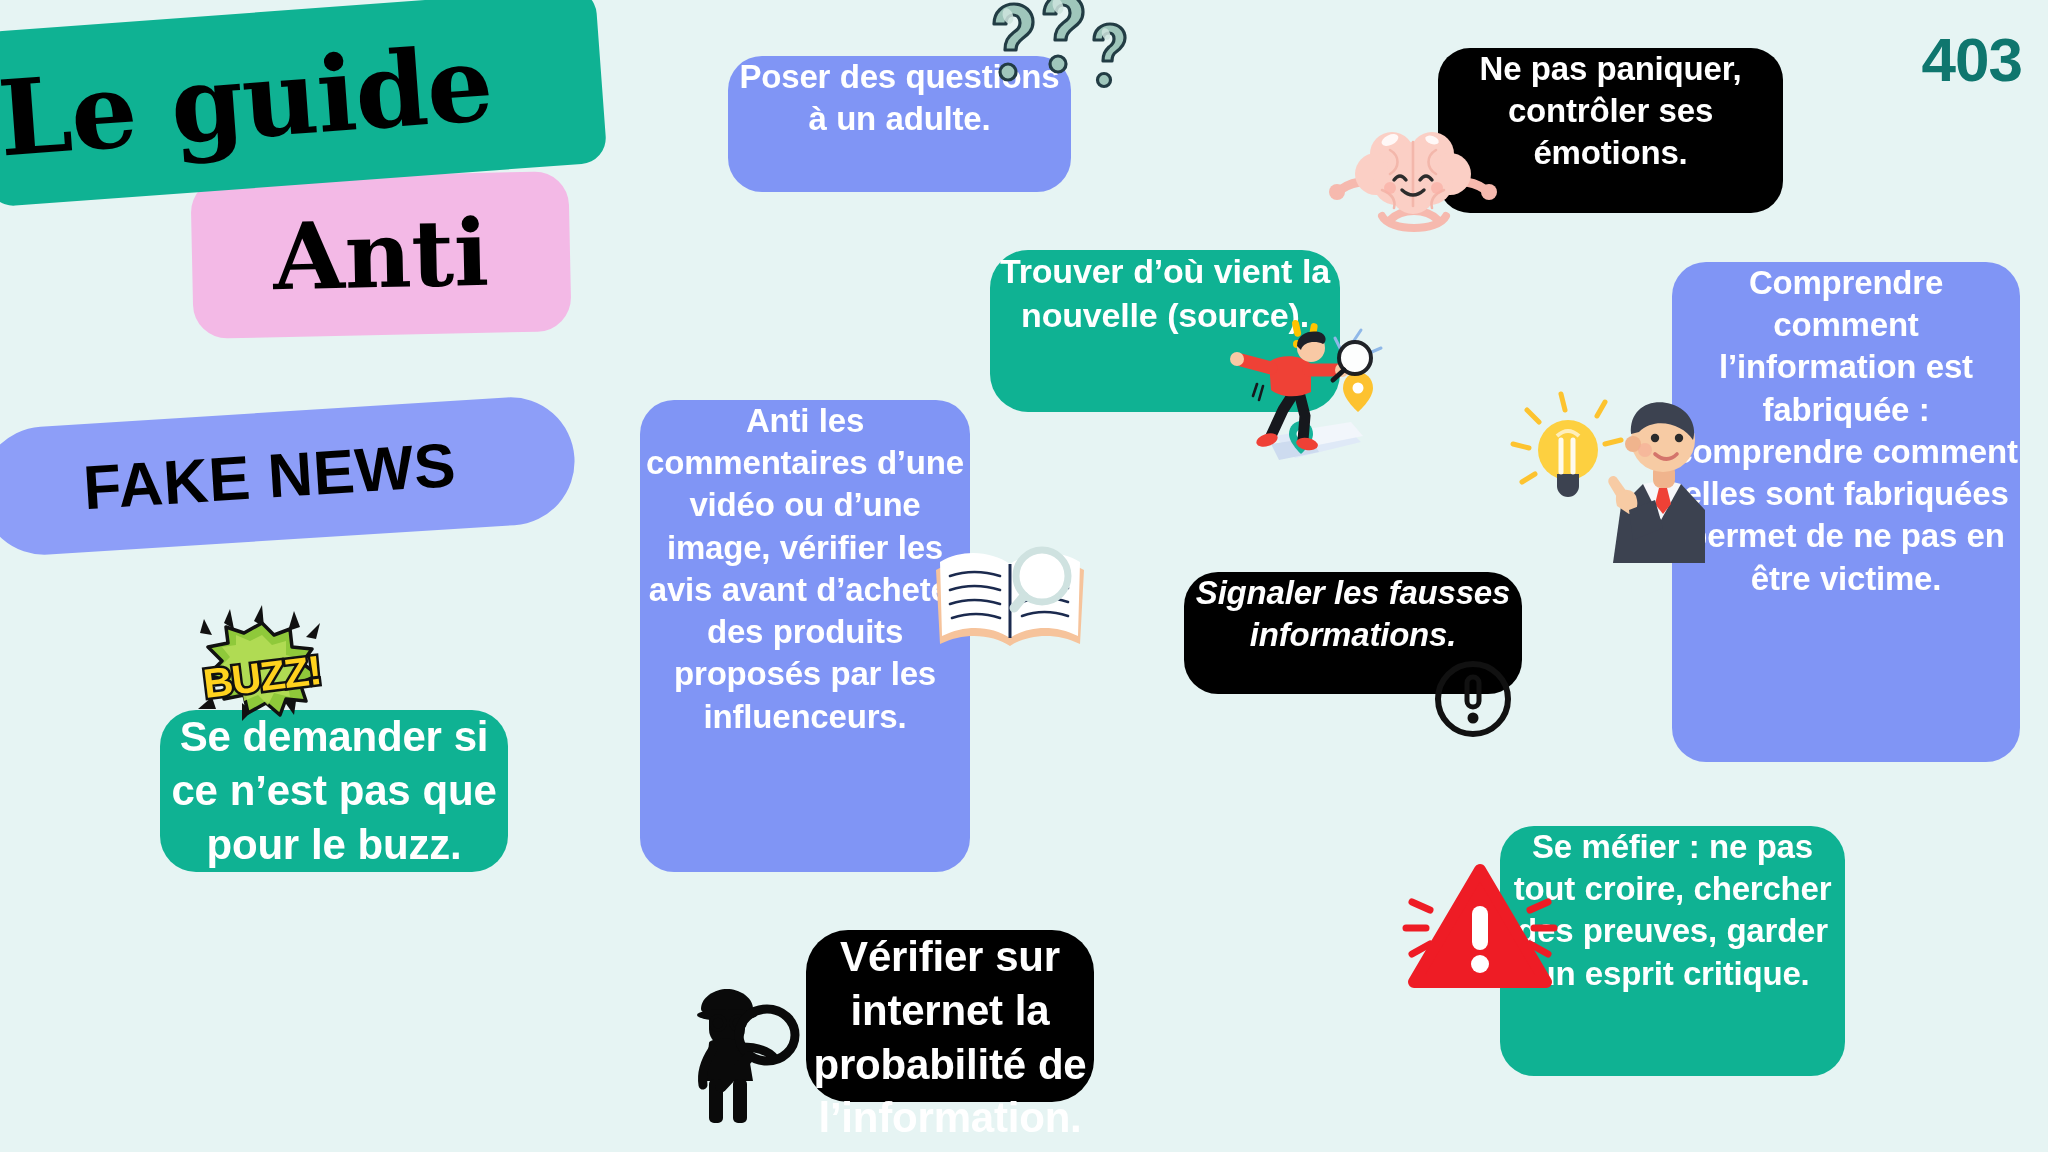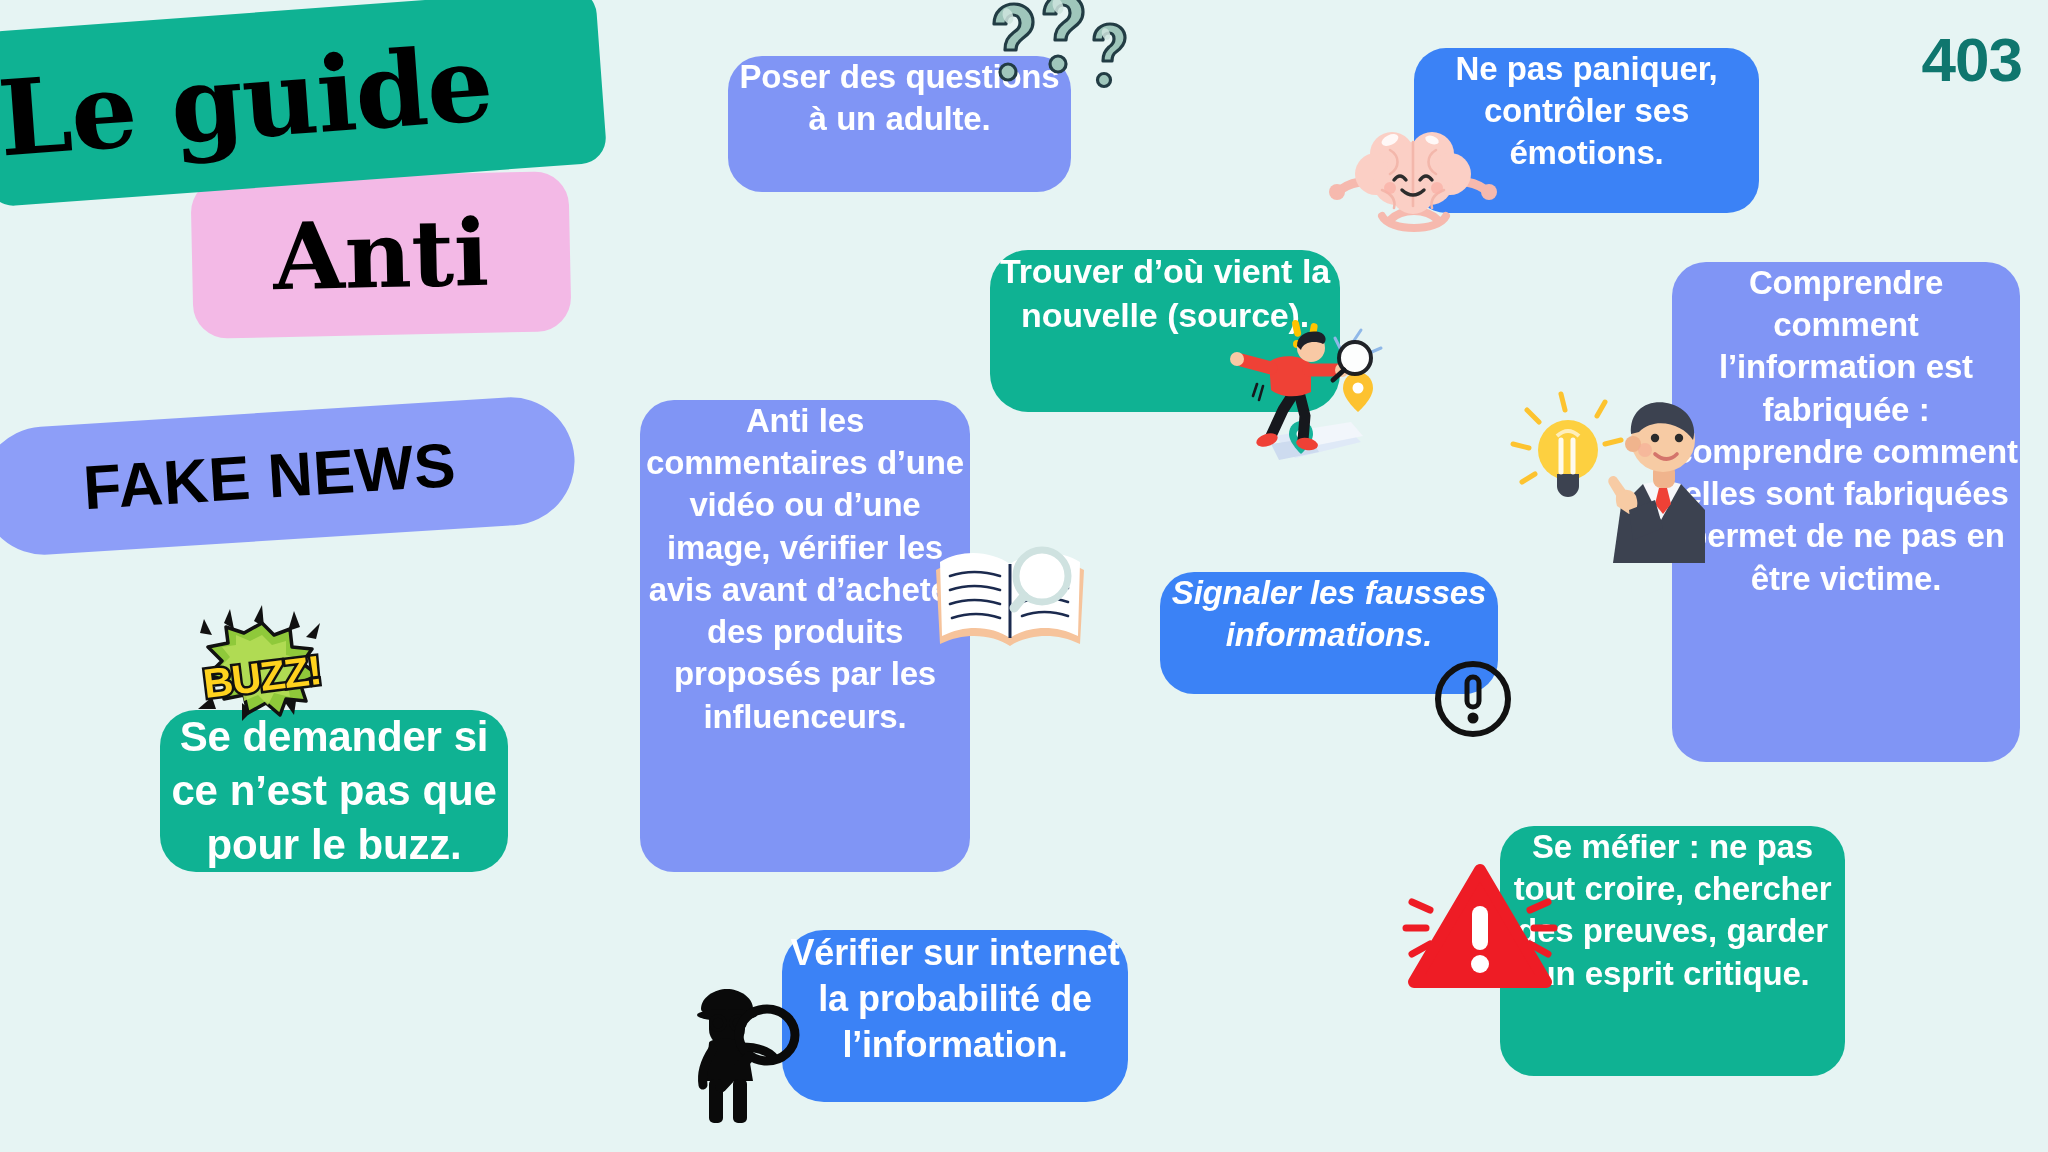--- a/index.html
+++ b/index.html
@@ -27,21 +27,21 @@
     display: flex;
     align-items: flex-start;
     justify-content: center;
     line-height: 1.28;
     letter-spacing: -0.2px;
     word-spacing: 0.5px;
   }
   .card .txt { display: block; width: 100%; }
   .green { background: #0fb293; }
   .blue  { background: #8095f5; }
-  .pink  { background: #3b82f6; }
+  .pink  { background: #000000; margin-left: 24px; }
 
   
   .title-block {
     position: absolute;
     box-sizing: border-box;
     display: flex;
     align-items: center;
     color: #000;
   }
   #title-guide {
@@ -111,21 +111,21 @@
 
   
   #card-poser     { left: 728px;  top: 56px;  width: 343px; height: 136px; border-radius: 34px; font-size: 33px; z-index: 5;}
   #card-panique   { left: 1414px; top: 48px;  width: 345px; height: 165px; border-radius: 32px; font-size: 33px; z-index: 5;}
   #card-source    { left: 990px;  top: 250px; width: 350px; height: 162px; border-radius: 38px; font-size: 34px; z-index: 5;}
   #card-comprendre{ left: 1672px; top: 262px; width: 348px; height: 500px; border-radius: 34px; font-size: 33px; z-index: 5;}
   #card-lire      { left: 640px;  top: 400px; width: 330px; height: 472px; border-radius: 34px; font-size: 33px; z-index: 5;}
   #card-signaler  { left: 1160px; top: 572px; width: 338px; height: 122px; border-radius: 34px; font-size: 33px; z-index: 4; font-style: italic;}
   #card-buzz      { left: 160px;  top: 710px; width: 348px; height: 162px; border-radius: 36px; font-size: 42px; z-index: 4;}
   #card-mefier    { left: 1500px; top: 826px; width: 345px; height: 250px; border-radius: 34px; font-size: 33px; z-index: 5;}
-  #card-verifier  { left: 782px;  top: 930px; width: 346px; height: 172px; border-radius: 42px; font-size: 36px; z-index: 4;}
+  #card-verifier  { left: 782px;  top: 930px; width: 288px; height: 172px; border-radius: 42px; font-size: 42px; z-index: 4;}
 
   
   .art { position: absolute; }
 
   
   #art-questionmarks { left: 972px; top: -12px; width: 180px; height: 110px; z-index: 7; }
 
   
   #art-brain { left: 1320px; top: 120px; width: 190px; height: 115px; z-index: 7; }
 

